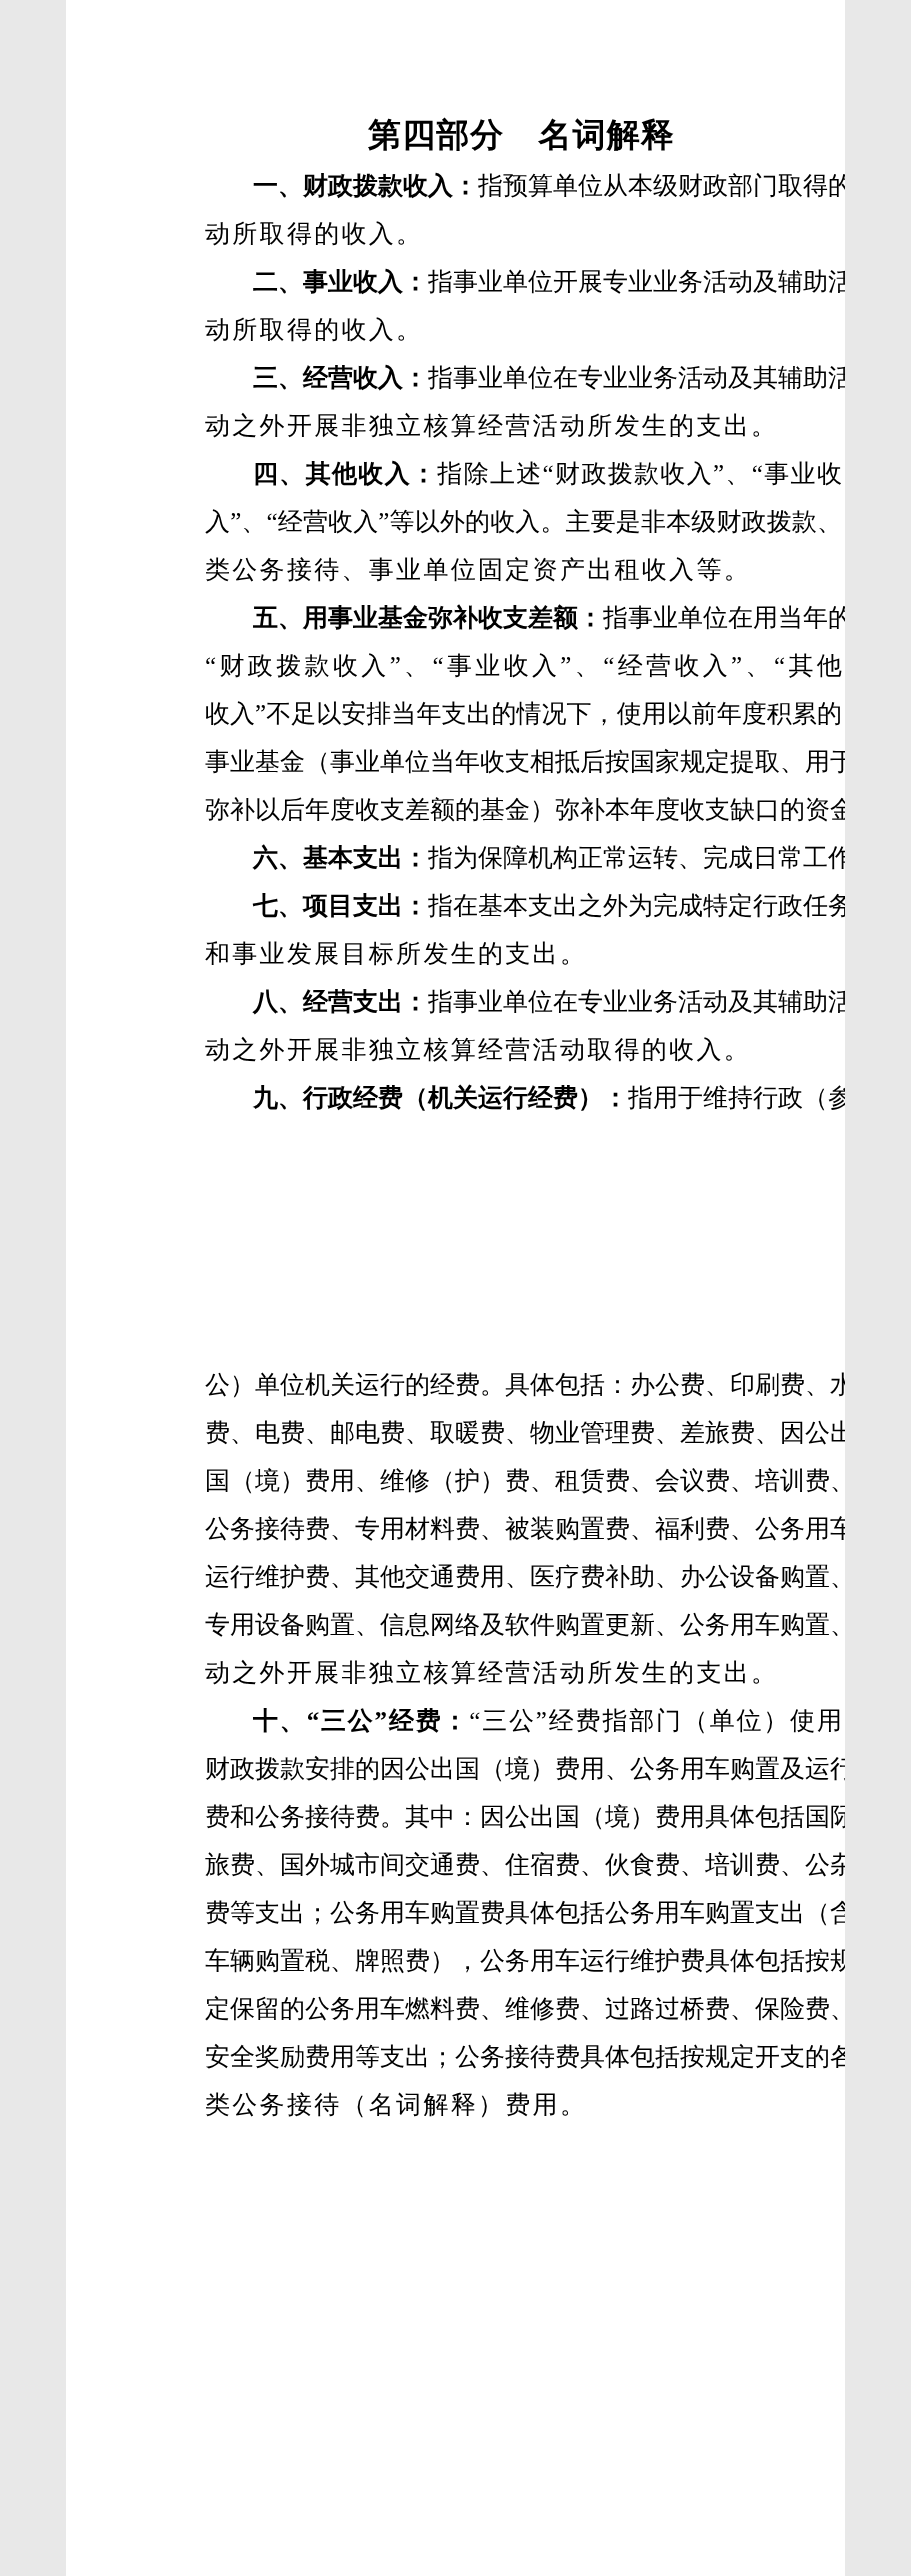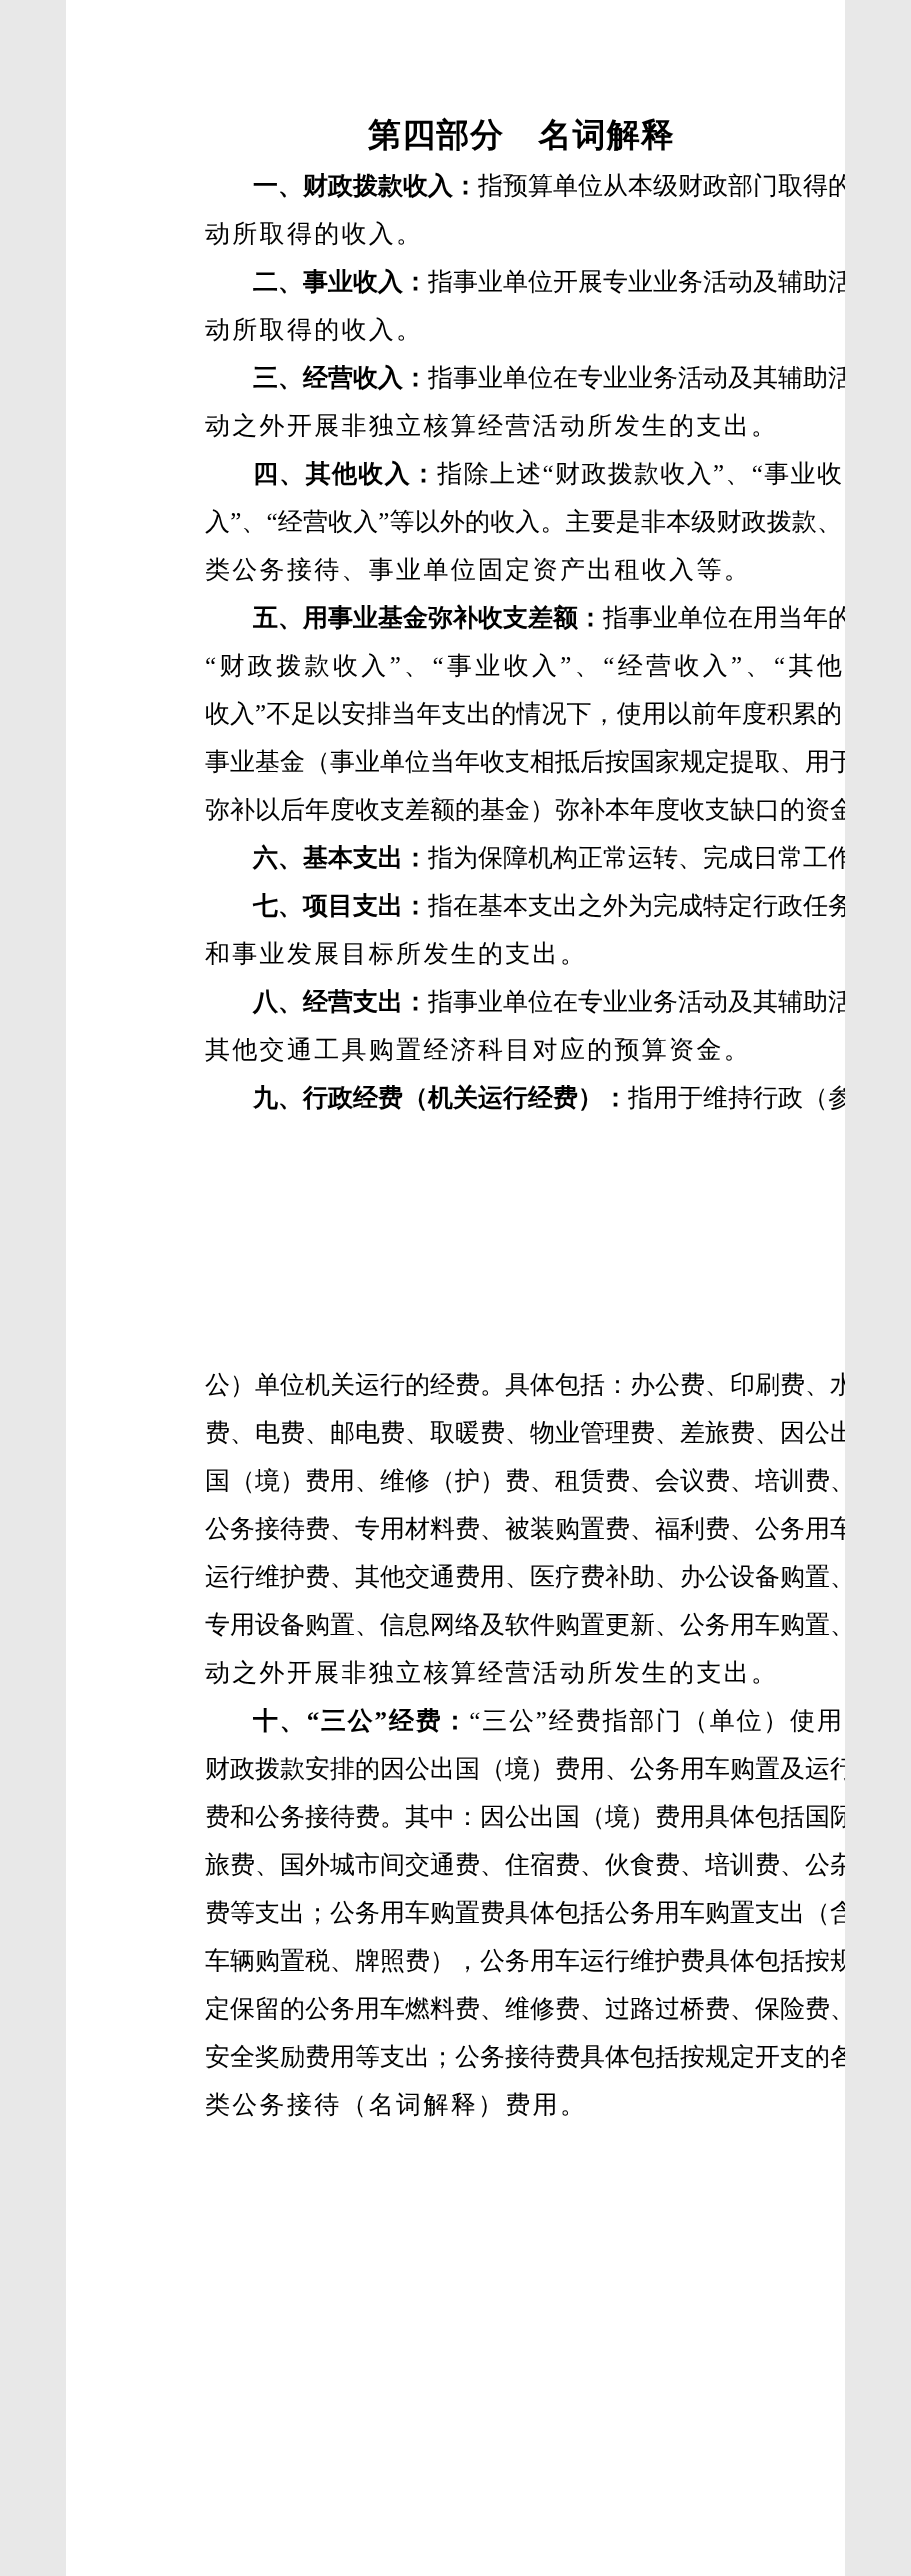--- a/index.html
+++ b/index.html
@@ -409,21 +409,21 @@
         <span>业</span>
         <span>务</span>
         <span>活</span>
         <span>动</span>
         <span>及</span>
         <span>其</span>
         <span>辅</span>
         <span>助</span>
         <span>活</span>
       </div>
-      <div class="line">其他交通工具购置经济科目对应的预算资金。</div>
+      <div class="line">动之外开展非独立核算经营活动取得的收入。</div>
       <div class="line indent just">
         <span class="lead">九</span>
         <span class="lead">、</span>
         <span class="lead">行</span>
         <span class="lead">政</span>
         <span class="lead">经</span>
         <span class="lead">费</span>
         <span class="lead">（</span>
         <span class="lead">机</span>
         <span class="lead">关</span>

